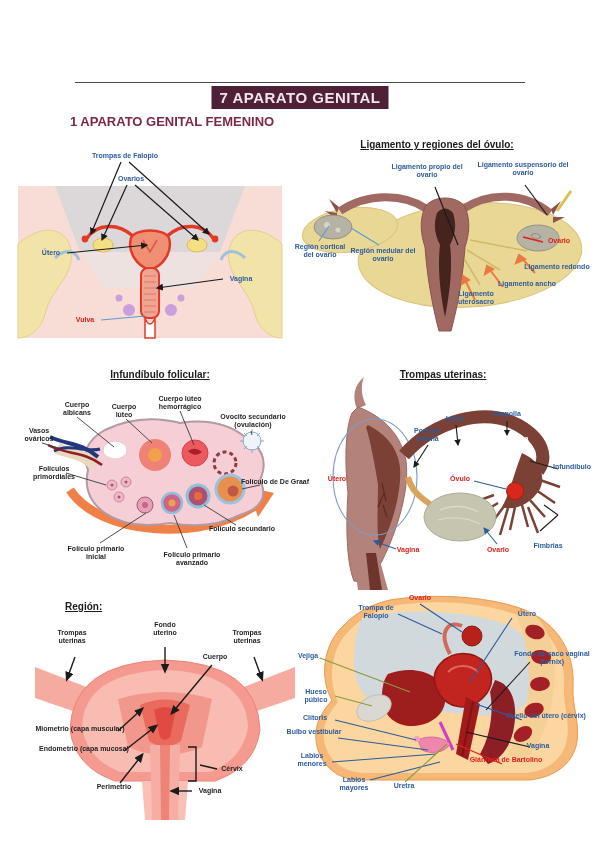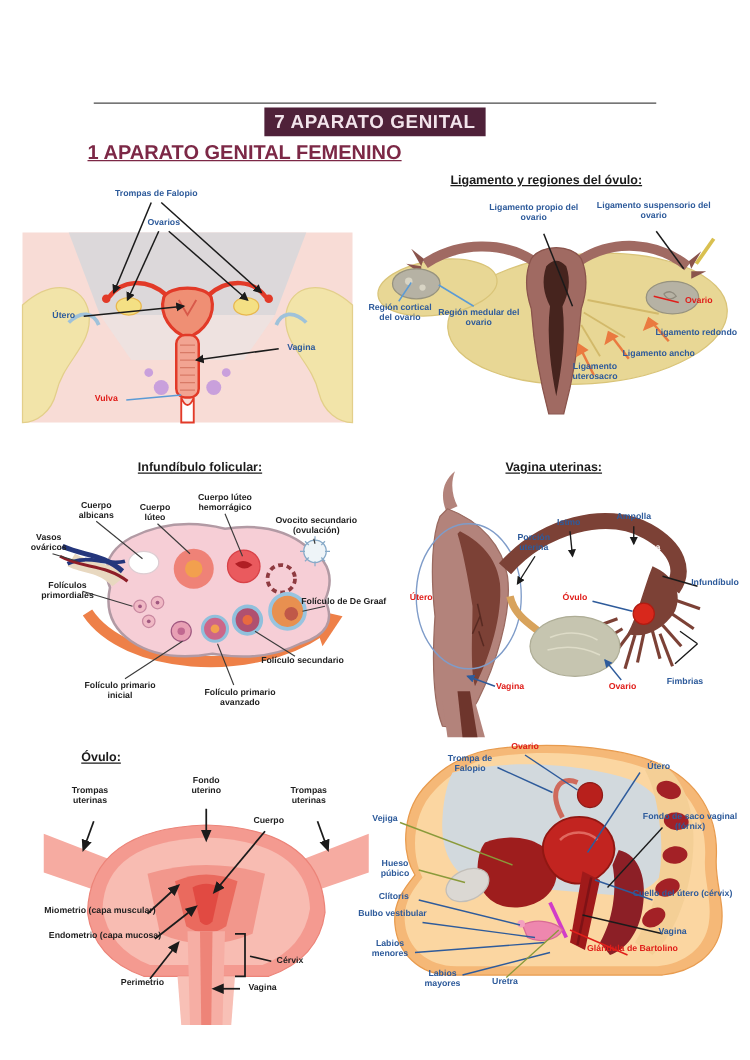--- a/index.html
+++ b/index.html
@@ -2,21 +2,21 @@
 <html><head>
 <meta charset="utf-8">
 <style>
   html,body{margin:0;padding:0;background:#888;}
   .page{position:relative;width:600px;height:848px;background:#ffffff;margin:0 auto;
         font-family:"Liberation Sans",sans-serif;overflow:hidden;}
   .topline{position:absolute;left:75px;top:82px;width:450px;height:0;border-top:1px solid #4a4a4a;}
   .title{position:absolute;left:50%;top:86px;transform:translateX(-50%);
          background:#4f2139;color:#f2e4eb;font-weight:bold;font-size:15px;
          padding:3px 8px;letter-spacing:.5px;white-space:nowrap;}
-  .subtitle{position:absolute;left:70px;top:114px;color:#7c2846;font-weight:bold;font-size:16px;text-decoration:underline;}
+  .subtitle{position:absolute;left:70px;top:114px;color:#7c2846;font-weight:bold;font-size:13px;}
   .fig{position:absolute;}
   .fig svg{position:absolute;left:0;top:0;}
   .fig-h{position:absolute;transform:translateX(-50%);font-weight:bold;font-size:10px;
          color:#1b1b1b;text-decoration:underline;white-space:nowrap;}
   .fig-h.nt{transform:none;}
   .lbl{position:absolute;transform:translateX(-50%);font-weight:bold;font-size:7px;
        line-height:1.12;text-align:center;color:#1f1f1f;}
   .lbl.nw{white-space:nowrap;}
   .blue{color:#2e5b9b;}
   .red{color:#e01e1a;}
@@ -248,21 +248,21 @@
         <line x1="128" y1="80" x2="114" y2="102" marker-end="url(#m4)"></line>
         <line x1="258" y1="104" x2="230" y2="96"></line>
         <path d="M258,150 L244,140 M258,150 L240,166"></path>
       </g>
       <g stroke="#2e5b9b" stroke-width="1.1">
         <line x1="174" y1="116" x2="206" y2="124"></line>
         <line x1="96" y1="184" x2="74" y2="176" marker-end="url(#m4b)"></line>
         <line x1="197" y1="179" x2="184" y2="163" marker-end="url(#m4b)"></line>
       </g>
     </svg>
-    <div class="fig-h" style="left:143px;top:4px">Vagina uterinas:</div>
+    <div class="fig-h" style="left:143px;top:4px">Trompas uterinas:</div>
     <div class="lbl blue nw" style="left:155px;top:50px">Istmo</div>
     <div class="lbl blue nw" style="left:207px;top:45px">Ampolla</div>
     <div class="lbl blue" style="left:127px;top:62px;width:44px">Porción uterina</div>
     <div class="lbl white nw" style="left:203px;top:70px">Trompa uterina</div>
     <div class="lbl blue nw" style="left:272px;top:98px">Infundíbulo</div>
     <div class="lbl red nw" style="left:37px;top:110px">Útero</div>
     <div class="lbl red nw" style="left:160px;top:110px">Óvulo</div>
     <div class="lbl red nw" style="left:108px;top:181px">Vagina</div>
     <div class="lbl red nw" style="left:198px;top:181px">Ovario</div>
     <div class="lbl blue nw" style="left:248px;top:177px">Fimbrias</div>
@@ -291,21 +291,21 @@
         <line x1="234" y1="62" x2="242" y2="84" marker-end="url(#m5)"></line>
         <line x1="192" y1="70" x2="152" y2="118" marker-end="url(#m5)"></line>
         <line x1="98" y1="136" x2="122" y2="114" marker-end="url(#m5)"></line>
         <line x1="104" y1="156" x2="136" y2="131" marker-end="url(#m5)"></line>
         <line x1="100" y1="188" x2="122" y2="160" marker-end="url(#m5)"></line>
         <line x1="172" y1="196" x2="152" y2="196" marker-end="url(#m5)"></line>
         <path d="M168,152 L176,152 L176,186 L168,186"></path>
         <line x1="197" y1="174" x2="180" y2="170"></line>
       </g>
     </svg>
-    <div class="fig-h nt" style="left:45px;top:6px">Óvulo:</div>
+    <div class="fig-h nt" style="left:45px;top:6px">Región:</div>
     <div class="lbl" style="left:52px;top:34px;width:50px">Trompas uterinas</div>
     <div class="lbl" style="left:145px;top:26px;width:44px">Fondo uterino</div>
     <div class="lbl" style="left:227px;top:34px;width:50px">Trompas uterinas</div>
     <div class="lbl nw" style="left:195px;top:58px">Cuerpo</div>
     <div class="lbl" style="left:60px;top:130px;width:96px">Miometrio (capa muscular)</div>
     <div class="lbl" style="left:64px;top:150px;width:100px">Endometrio (capa mucosa)</div>
     <div class="lbl nw" style="left:94px;top:188px">Perimetrio</div>
     <div class="lbl nw" style="left:212px;top:170px">Cérvix</div>
     <div class="lbl nw" style="left:190px;top:192px">Vagina</div>
   </section>

